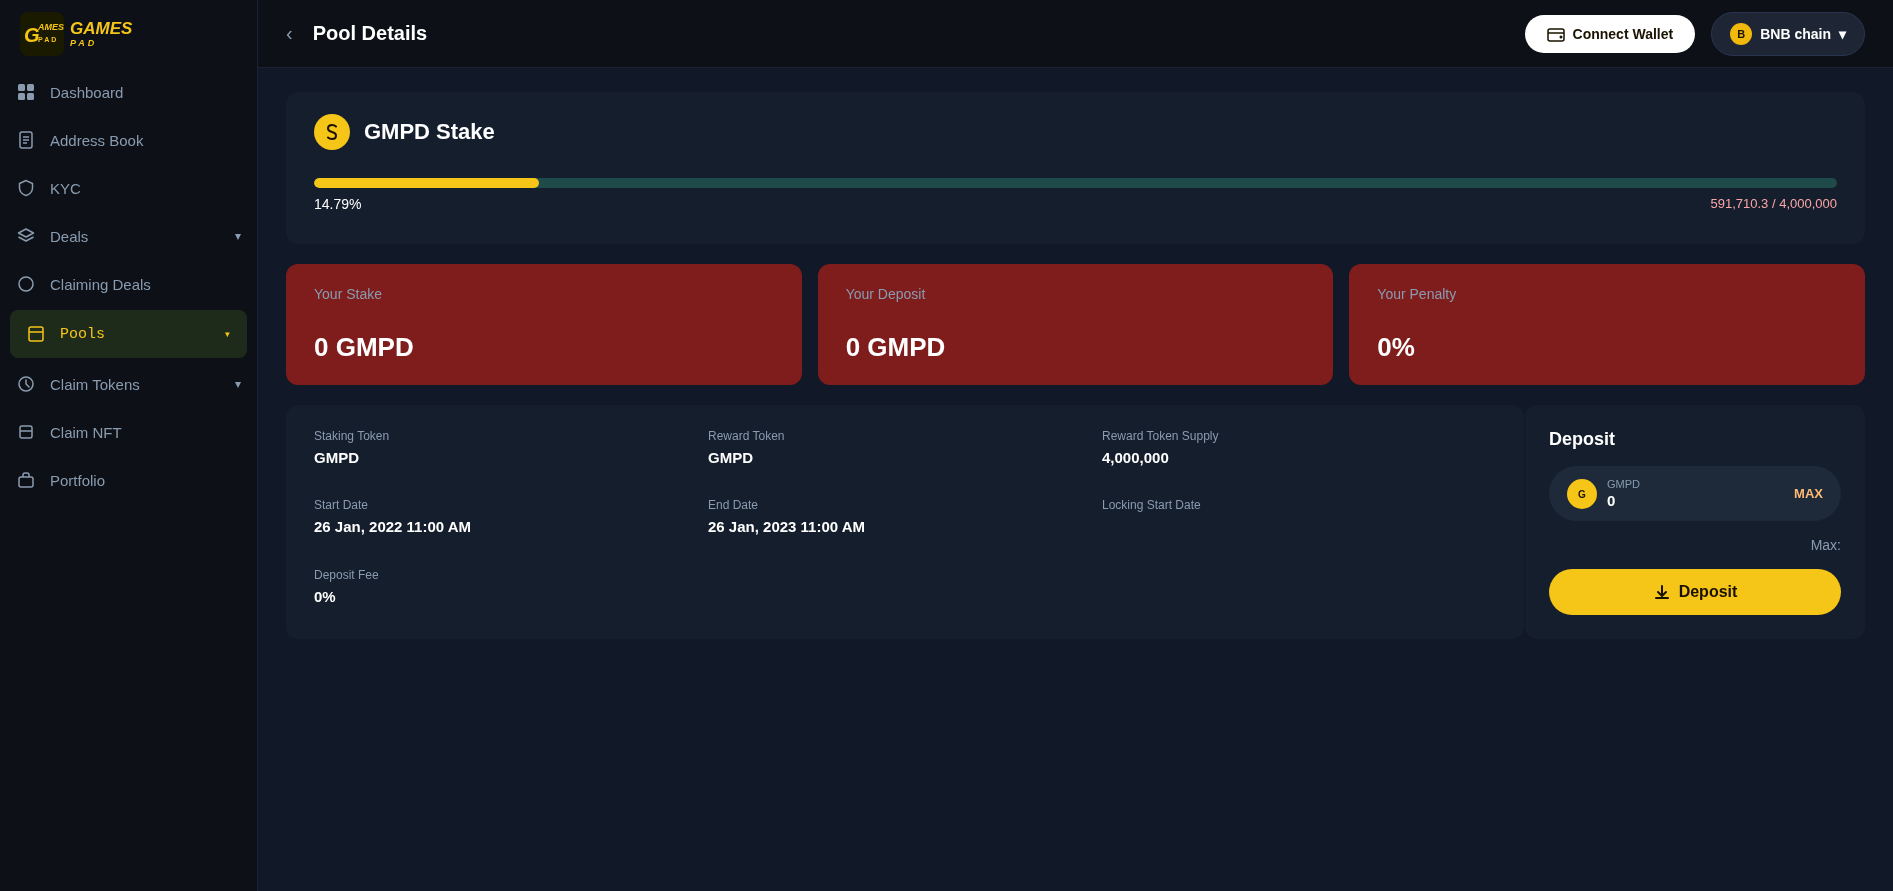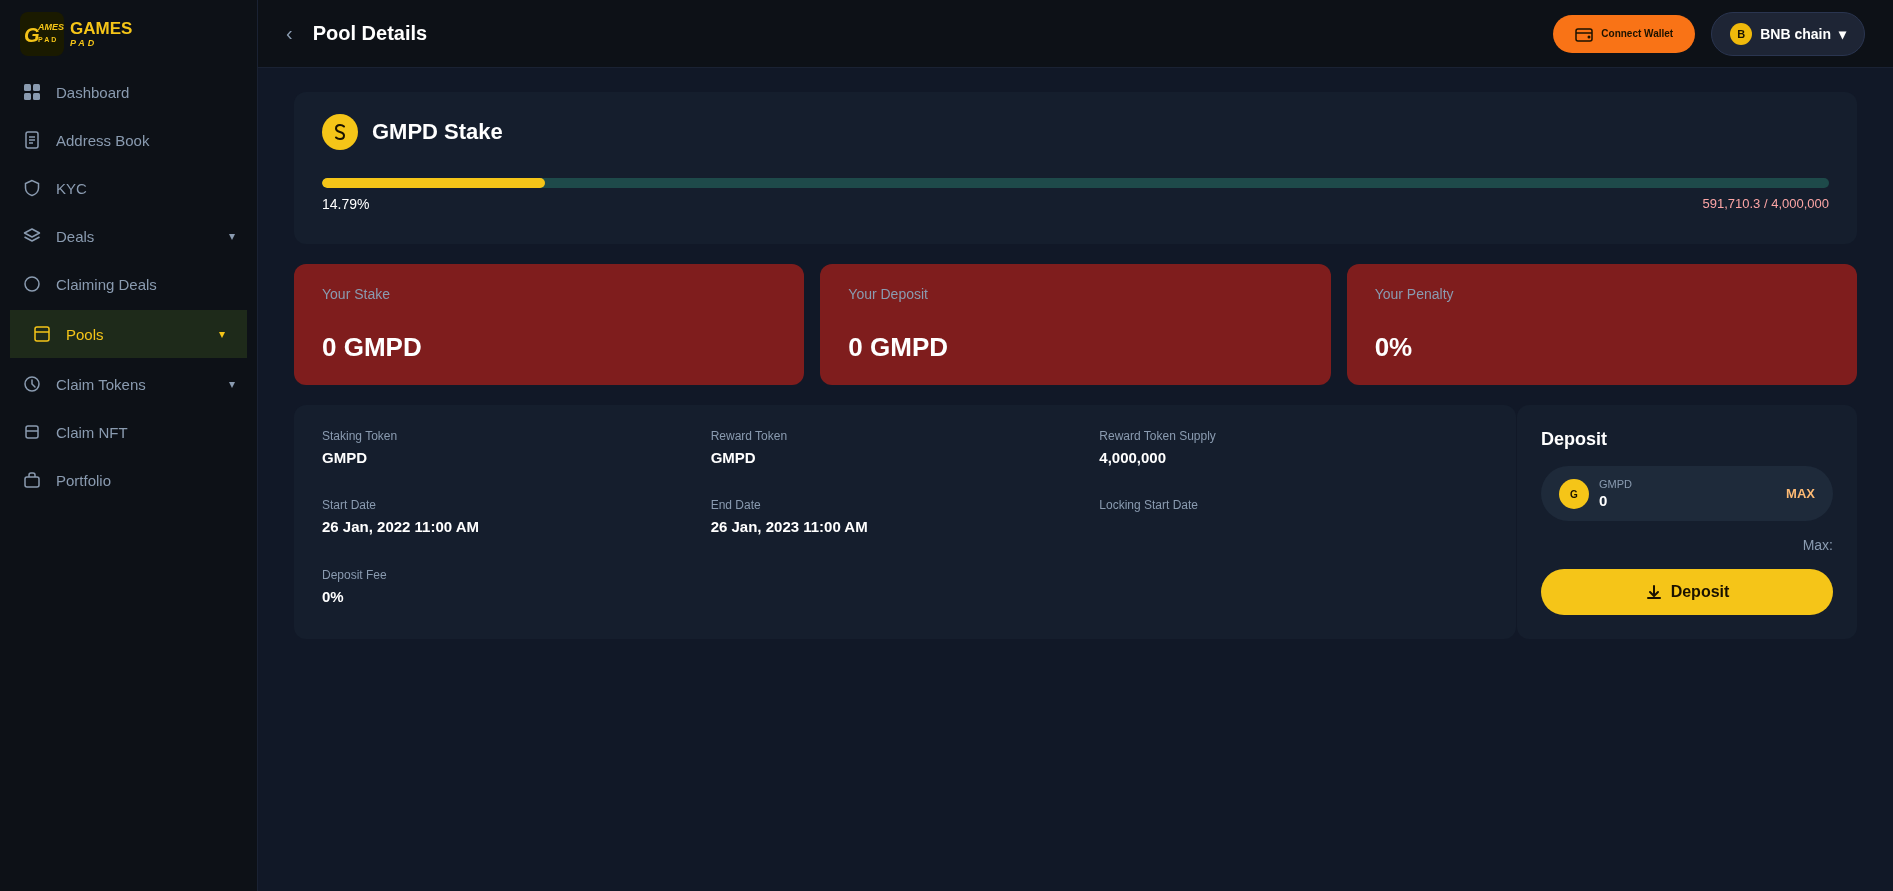--- a/index.html
+++ b/index.html
@@ -35,35 +35,36 @@
     }
     .logo-icon {
       width: 44px;
       height: 44px;
       margin-right: 6px;
     }
 
     .nav-item {
       display: flex;
       align-items: center;
-      padding: 14px 22px;
+      padding: 14px 16px;
       cursor: pointer;
       color: #8a9bb0;
       font-size: 15px;
       font-weight: 500;
       gap: 14px;
       border-radius: 0;
       transition: background 0.2s;
       position: relative;
     }
     .nav-item.active {
       background: #1e2a1a;
       color: #f5c518;
-      border-radius: 0;
+      border-radius: 8px;
       margin: 2px 10px;
+      font-family: Liberation Mono, monospace;
     }
     .nav-item .nav-icon { width: 20px; height: 20px; display: flex; align-items: center; justify-content: center; flex-shrink: 0; }
     .nav-item .chevron { margin-left: auto; font-size: 12px; }
 
     
     .main {
       flex: 1;
       display: flex;
       flex-direction: column;
       background: #111827;
@@ -86,26 +87,26 @@
       cursor: pointer;
       margin-right: 4px;
     }
     .header-title {
       font-size: 20px;
       font-weight: 700;
       color: #fff;
       flex: 1;
     }
     .connect-wallet-btn {
-      background: #f97316;
+      background: #ffffff;
       color: #1a1200;
       border: none;
       border-radius: 24px;
       padding: 10px 22px;
-      font-size: 10px;
+      font-size: 14px;
       font-weight: 700;
       cursor: pointer;
       display: flex;
       align-items: center;
       gap: 8px;
     }
     .bnb-chain-btn {
       background: #1e2535;
       color: #fff;
       border: 1px solid #2a3550;
@@ -127,21 +128,21 @@
       align-items: center;
       justify-content: center;
       font-size: 11px;
       font-weight: 700;
       color: #1a1200;
     }
 
     
     .content {
       flex: 1;
-      padding: 24px 36px;
+      padding: 24px 28px;
       overflow-y: auto;
       display: flex;
       flex-direction: column;
       gap: 20px;
     }
 
     
     .pool-header-card {
       background: #151e2d;
       border-radius: 12px;
@@ -328,21 +329,21 @@
 <div class="sidebar">
   <div class="sidebar-logo">
 
     <svg class="logo-icon" viewBox="0 0 44 44" fill="none" xmlns="http://www.w3.org/2000/svg">
       <rect width="44" height="44" rx="8" fill="#1a1a00"></rect>
       <text x="4" y="30" font-size="20" font-weight="900" fill="#f5c518" font-style="italic">G</text>
       <text x="18" y="18" font-size="9" font-weight="700" fill="#f5c518" font-style="italic">AMES</text>
       <text x="18" y="30" font-size="7" font-weight="700" fill="#f5c518" letter-spacing="2">PAD</text>
     </svg>
     <div class="logo-wrapper">
-      <span style="color:#f5c518;font-size:17px;font-weight:900;line-height:1.1;">GAMES</span>
+      <span style="color:#f5c518;font-size:17px;font-weight:900;font-style:italic;line-height:1.1;">GAMES</span>
       <span style="color:#f5c518;font-size:9px;font-weight:700;letter-spacing:3px;font-style:italic;">PAD</span>
     </div>
   </div>
 
   <div class="nav-item">
     <span class="nav-icon">
       <svg width="18" height="18" viewBox="0 0 18 18" fill="none">
           <rect x="1" y="1" width="7" height="7" rx="1.5" fill="#8a9bb0"></rect>
           <rect x="10" y="1" width="7" height="7" rx="1.5" fill="#8a9bb0"></rect>
           <rect x="1" y="10" width="7" height="7" rx="1.5" fill="#8a9bb0"></rect>

